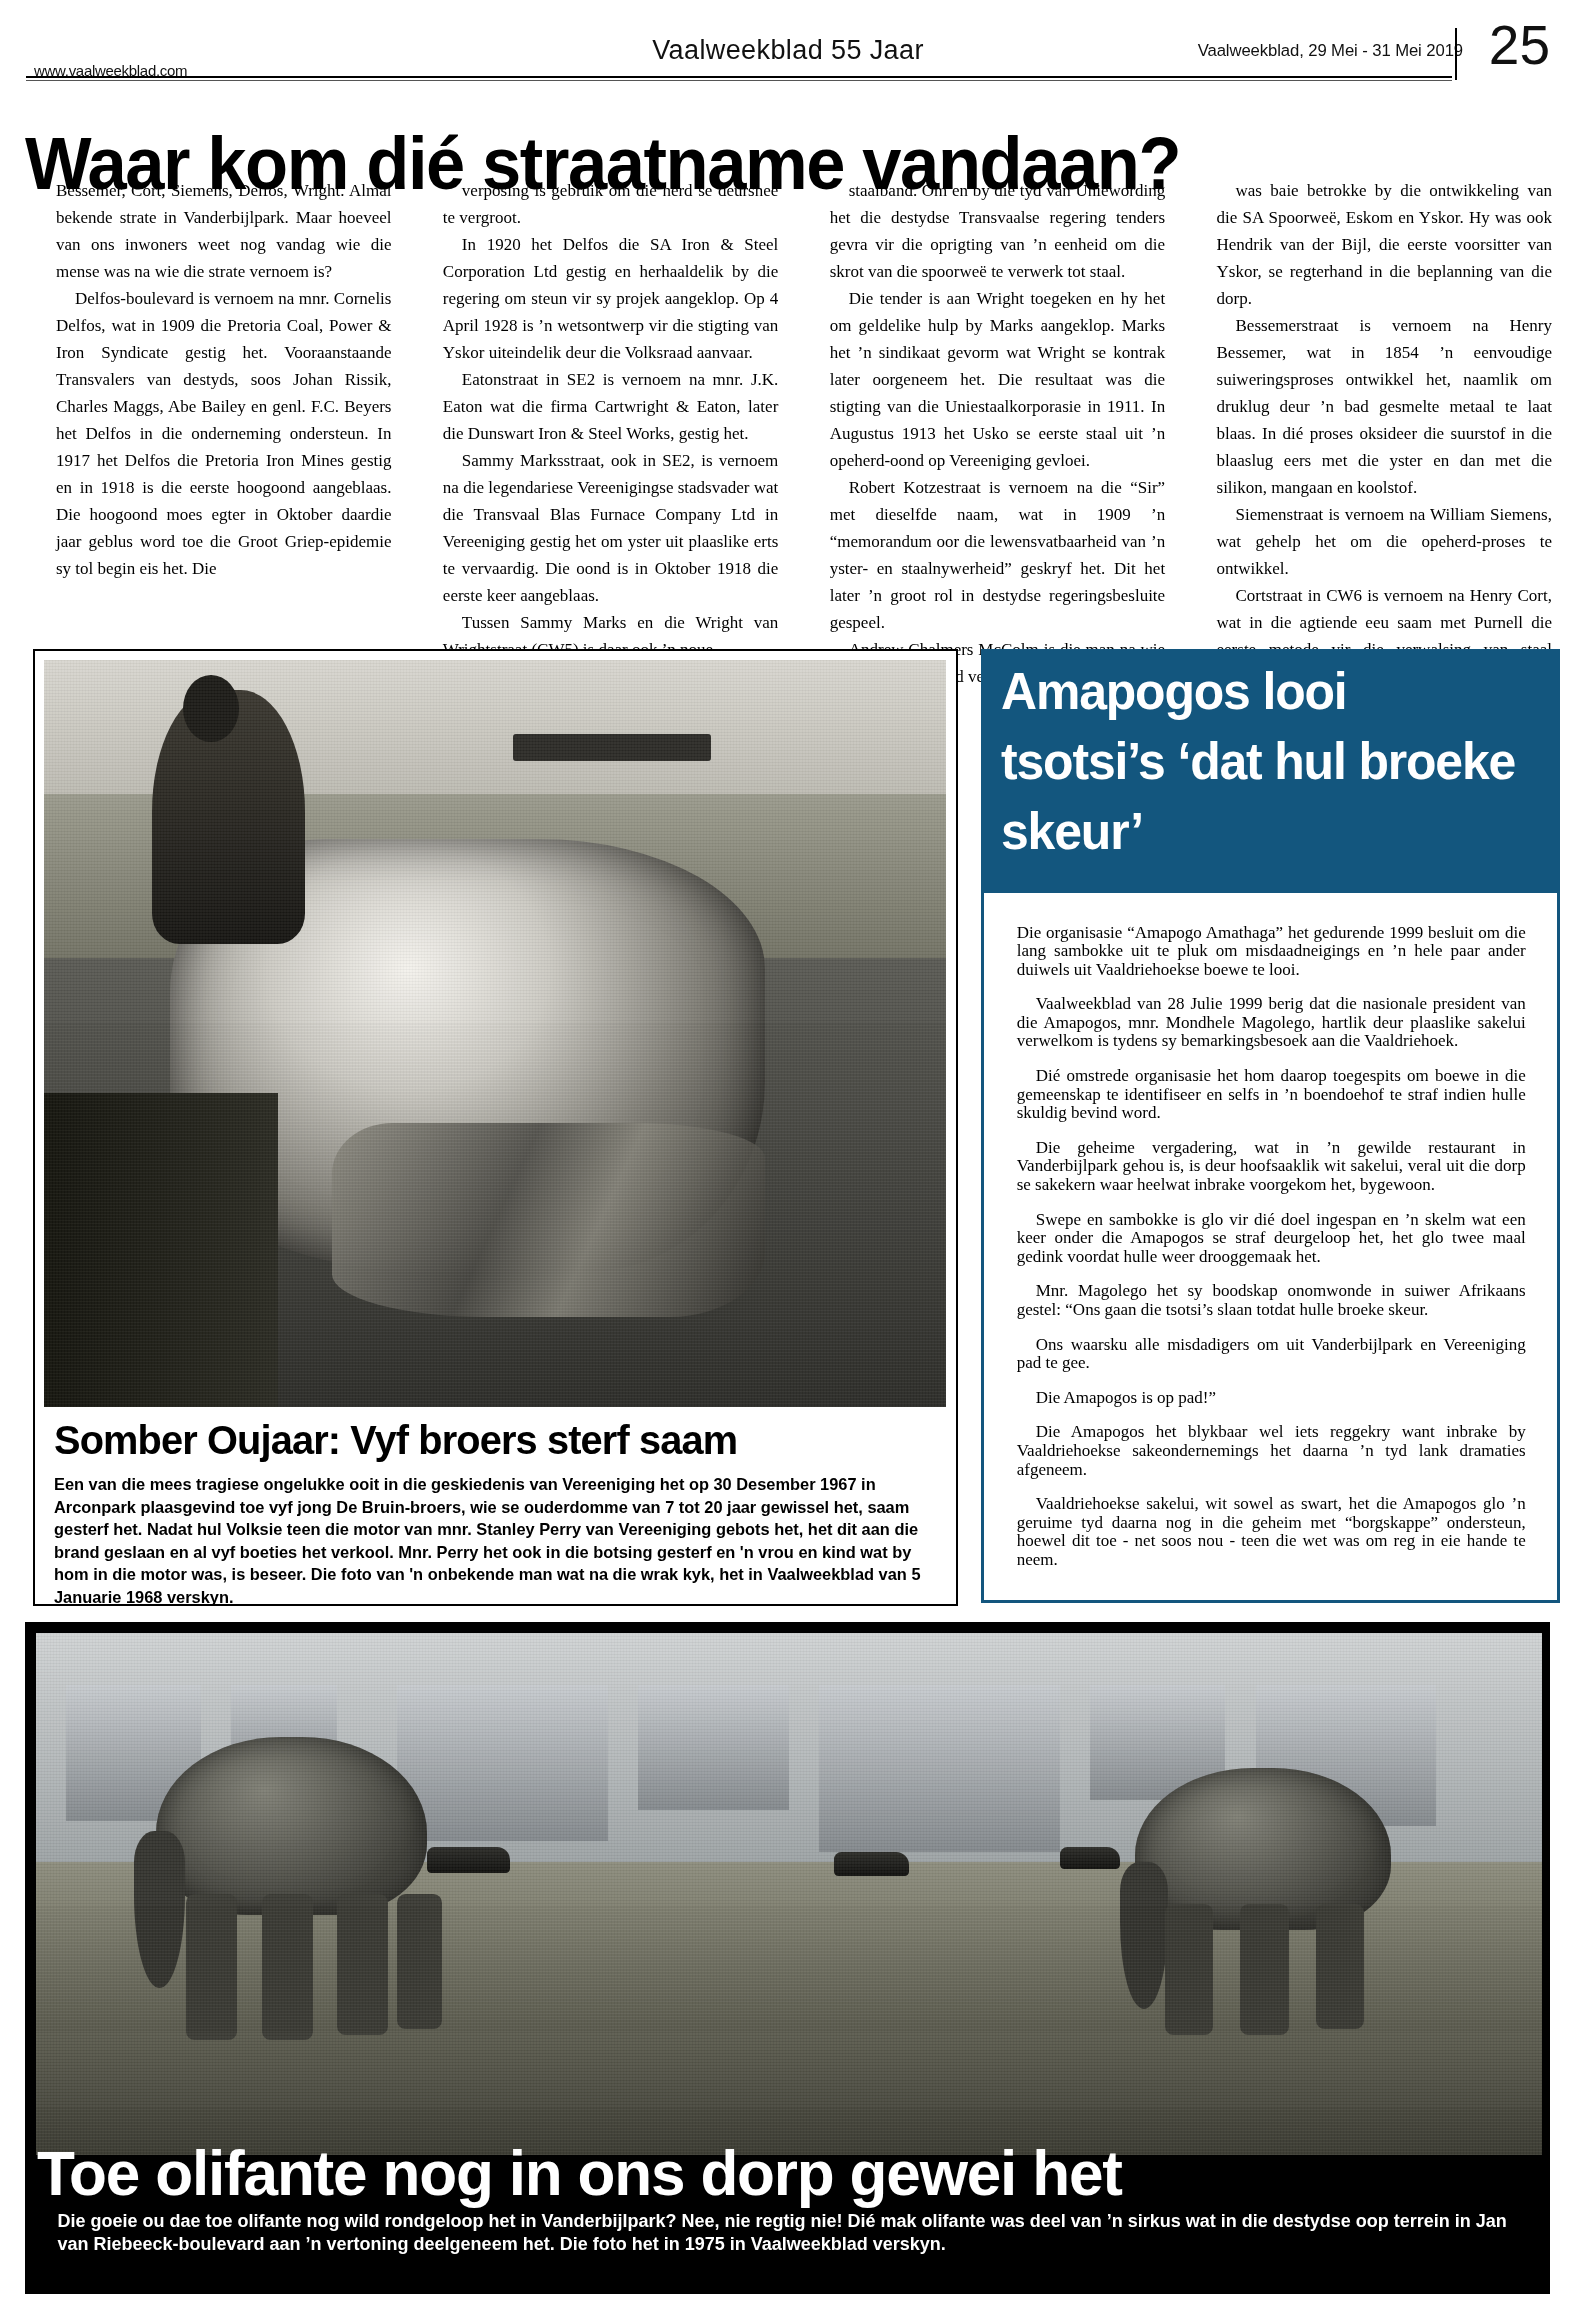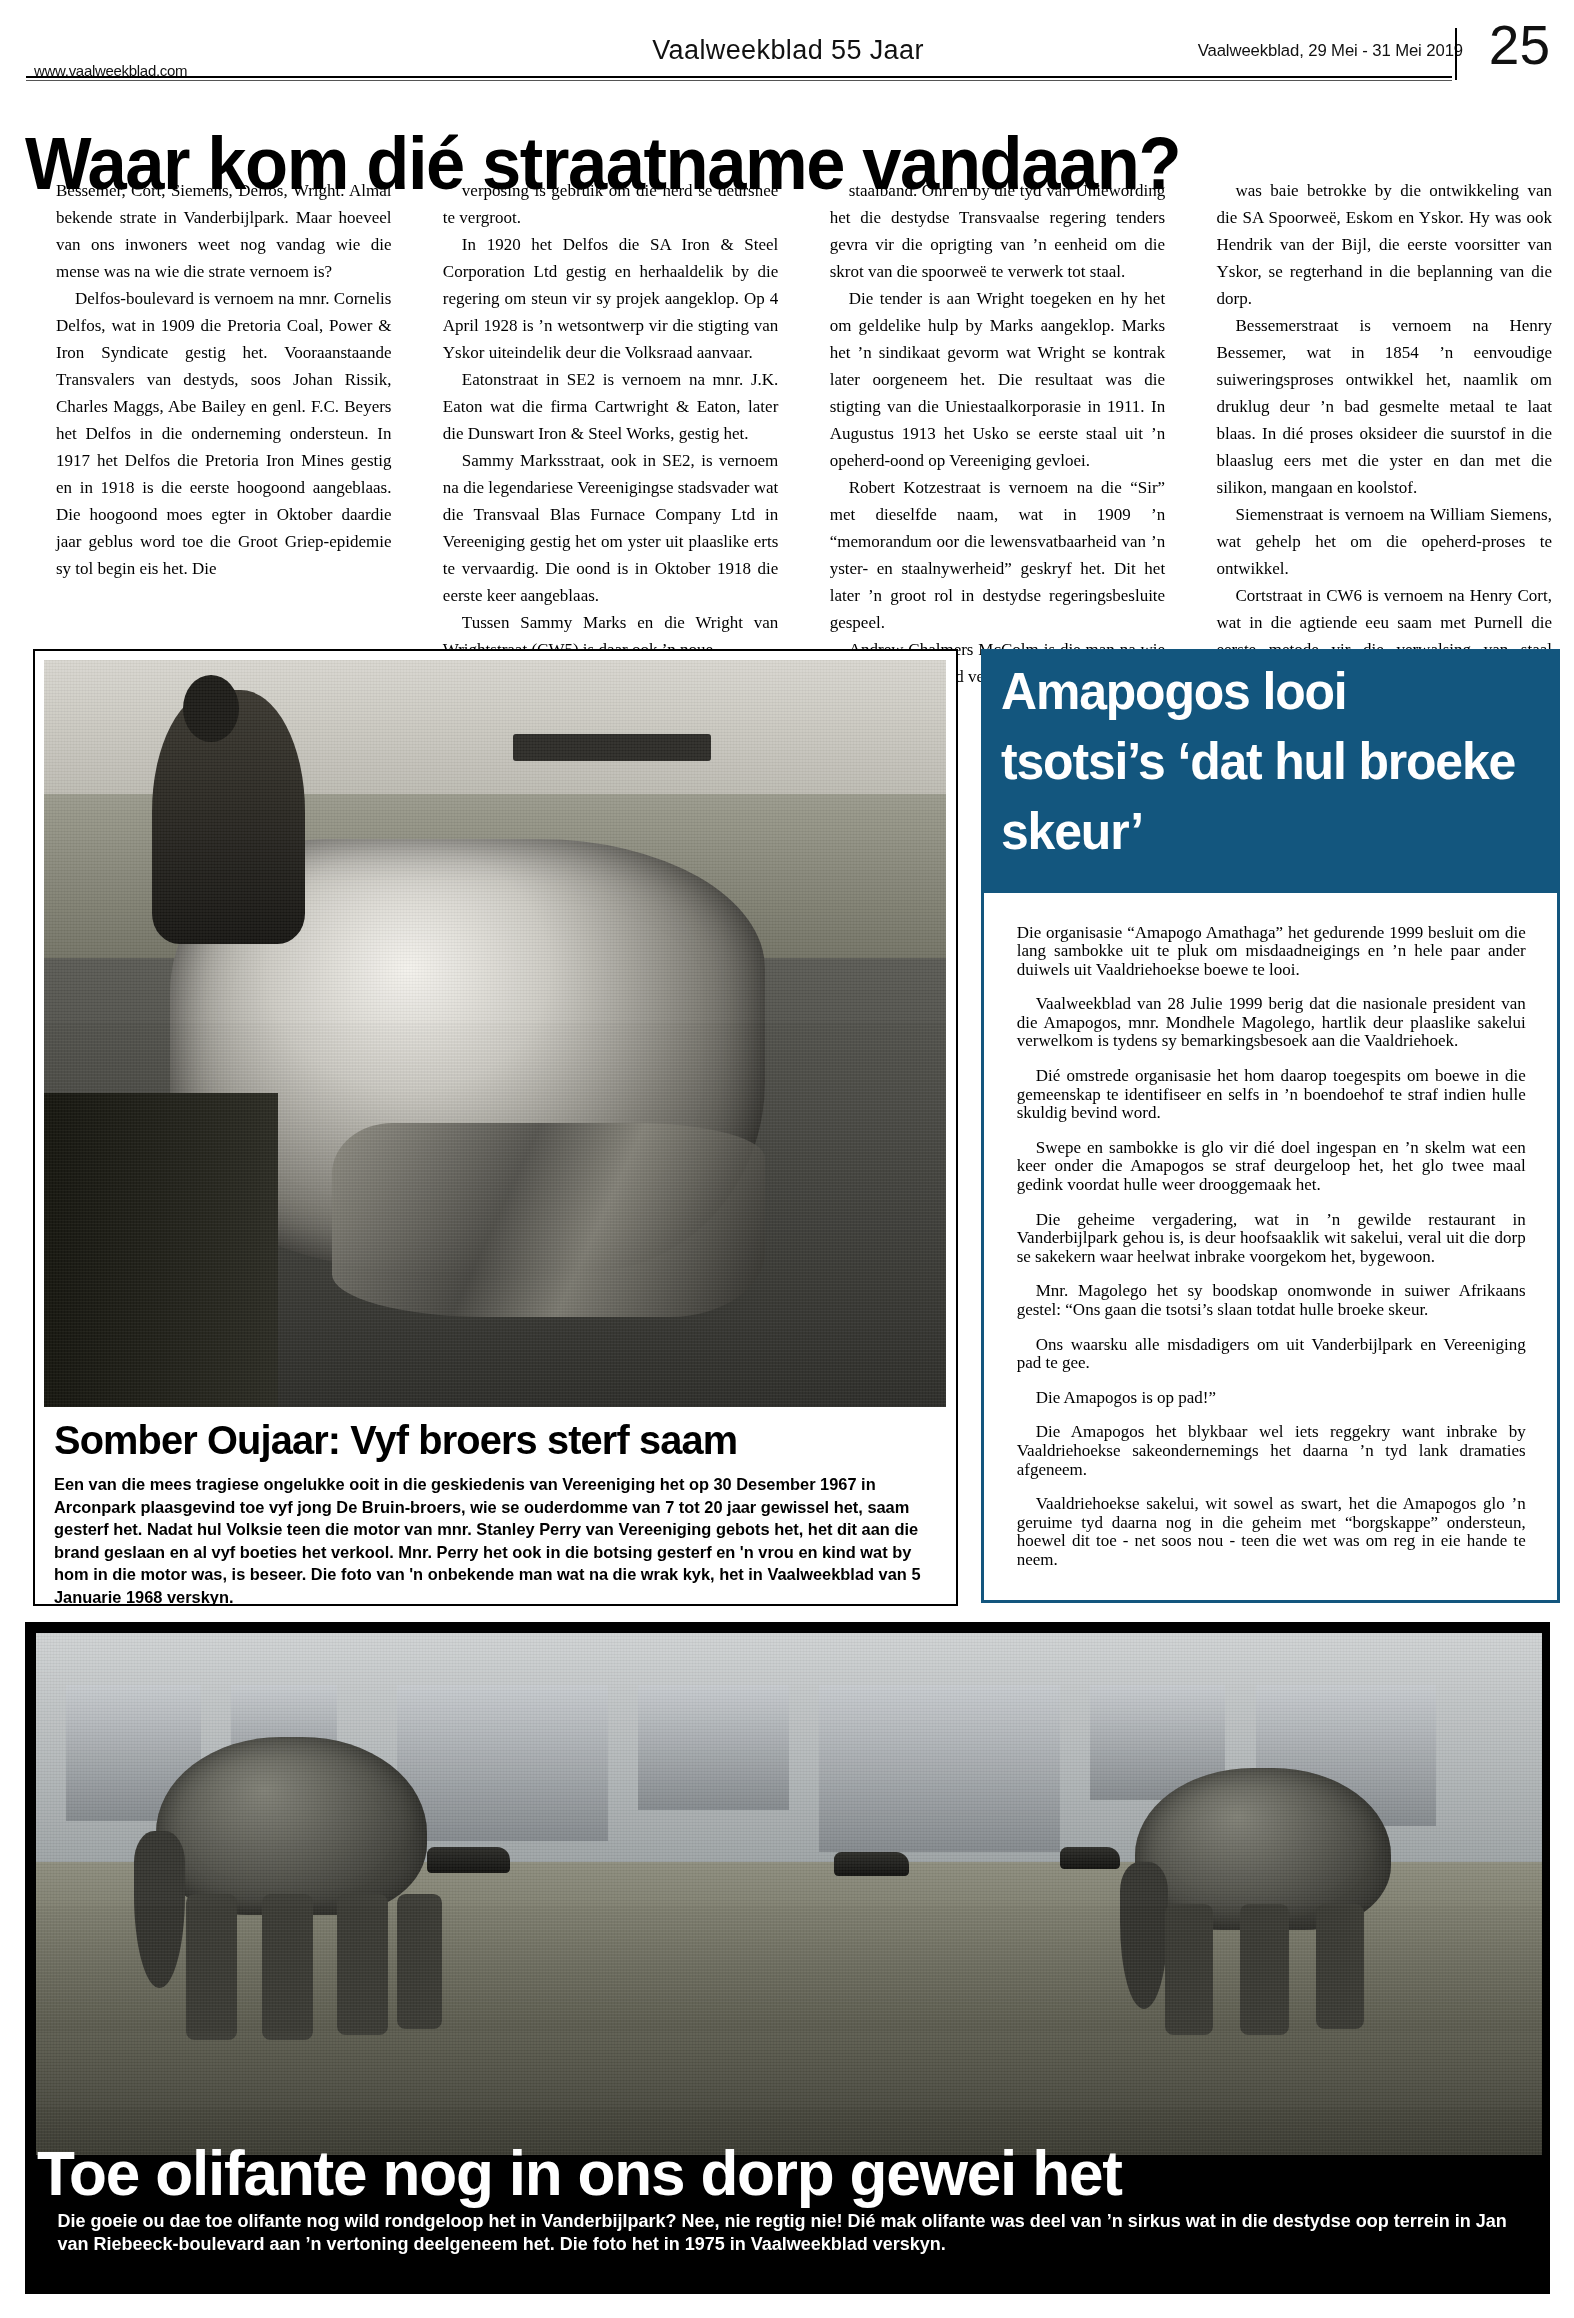--- a/index.html
+++ b/index.html
@@ -179,22 +179,22 @@
 
   <div class="ama-box">
     <div class="ama-head">
       <div class="ama-head-txt">Amapogos looi tsotsi’s ‘dat hul broeke skeur’</div>
     </div>
     <div class="ama-body">
       <div class="ama-text" id="amaText">
           <p class="first">Die organisasie “Amapogo Amathaga” het gedurende 1999 besluit om die lang sambokke uit te pluk om misdaadneigings en ’n hele paar ander duiwels uit Vaaldriehoekse boewe te looi.</p>
           <p>Vaalweekblad van 28 Julie 1999 berig dat die nasionale president van die Amapogos, mnr. Mondhele Magolego, hartlik deur plaaslike sakelui verwelkom is tydens sy bemarkingsbesoek aan die Vaaldriehoek.</p>
           <p>Dié omstrede organisasie het hom daarop toegespits om boewe in die gemeenskap te identifiseer en selfs in ’n boendoehof te straf indien hulle skuldig bevind word.</p>
+          <p>Die geheime vergadering, wat in ’n gewilde restaurant in Vanderbijlpark gehou is, is deur hoofsaaklik wit sakelui, veral uit die dorp se sakekern waar heelwat inbrake voorgekom het, bygewoon.</p>
           <p>Swepe en sambokke is glo vir dié doel ingespan en ’n skelm wat een keer onder die Amapogos se straf deurgeloop het, het glo twee maal gedink voordat hulle weer drooggemaak het.</p>
-          <p>Die geheime vergadering, wat in ’n gewilde restaurant in Vanderbijlpark gehou is, is deur hoofsaaklik wit sakelui, veral uit die dorp se sakekern waar heelwat inbrake voorgekom het, bygewoon.</p>
           <p>Mnr. Magolego het sy boodskap onomwonde in suiwer Afrikaans gestel: “Ons gaan die tsotsi’s slaan totdat hulle broeke skeur.</p>
           <p> Ons waarsku alle misdadigers om uit Vanderbijlpark en Vereeniging pad te gee.</p>
           <p>Die Amapogos is op pad!”</p>
           <p>Die Amapogos het blykbaar wel iets reggekry want inbrake by Vaaldriehoekse sakeondernemings het daarna ’n tyd lank dramaties afgeneem.</p>
           <p>Vaaldriehoekse sakelui, wit sowel as swart, het die Amapogos glo ’n geruime tyd daarna nog in die geheim met “borgskappe” ondersteun, hoewel dit toe - net soos nou - teen die wet was om reg in eie hande te neem.</p>
         </div>
     </div>
   </div>
 
   <div class="ele-box">

